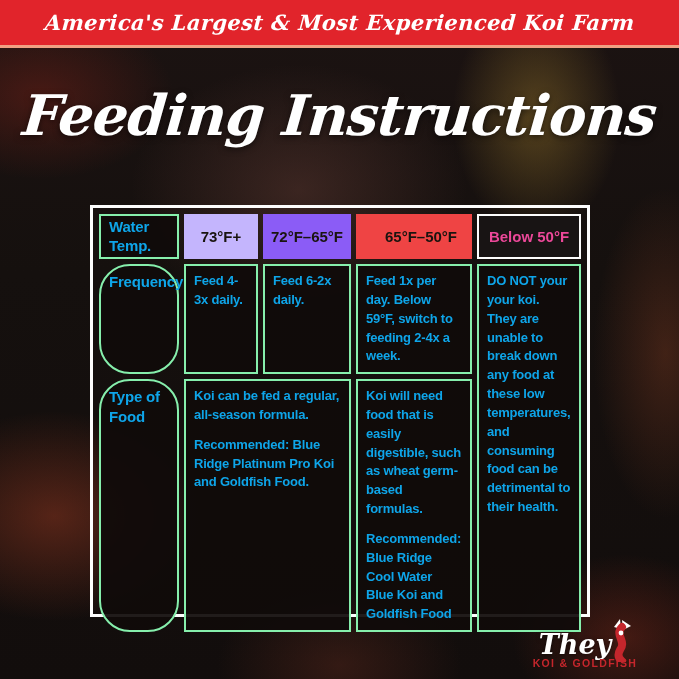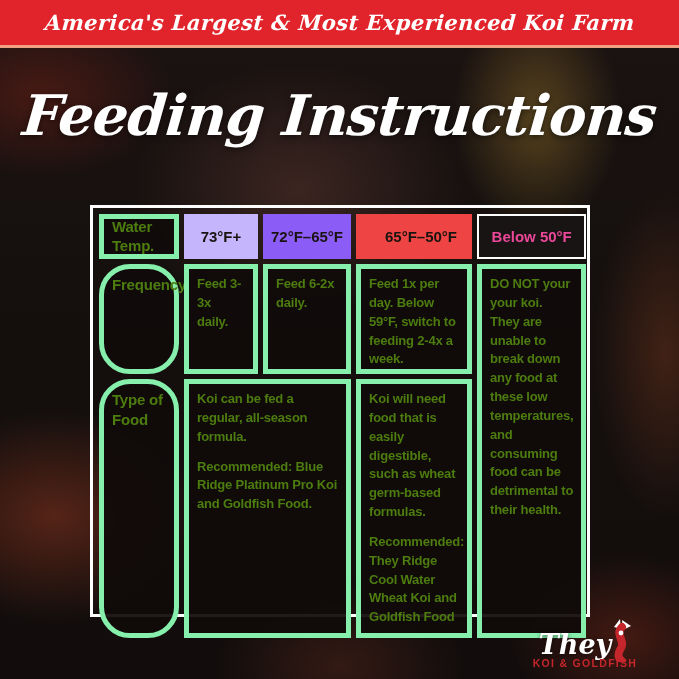--- a/index.html
+++ b/index.html
@@ -44,22 +44,22 @@
     position:absolute;left:90px;top:205px;width:500px;height:412px;
     border:3px solid #fdfdfd;padding:6px;box-sizing:border-box;z-index:2;
   }
   .grid{
     display:grid;width:100%;height:100%;
     grid-template-columns:80px 74px 88px 116px 1fr;
     grid-template-rows:45px 110px 1fr;
     gap:5px;
   }
   .cell{
-    border:5px solid #86efac;background:rgba(16,11,10,.93);
-    color:#4d7c0f;padding:6px 8px;box-sizing:border-box;
+    border:2px solid #86efac;background:rgba(16,11,10,.93);
+    color:#0ea5e9;padding:6px 8px;box-sizing:border-box;
     font-size:13px;font-weight:700;line-height:1.45;letter-spacing:-.2px;
   }
   .cell p{margin:0 0 11px;}
   .cell p:last-child{margin-bottom:0;}
   .rowlabel{font-size:15px;line-height:1.3;border-radius:31px;}
   .corner{display:flex;flex-direction:column;justify-content:center;font-size:15px;line-height:1.25;}
   .temp{
     border:none;display:flex;align-items:center;justify-content:center;
     font-size:15px;font-weight:700;letter-spacing:0;color:#19140f;
   }
@@ -97,33 +97,33 @@
   <div class="feed-table">
     <div class="grid">
 
       <div class="cell corner">Water Temp.</div>
       <div class="temp temp-warm">73°F+</div>
       <div class="temp temp-mild">72°F–65°F</div>
       <div class="temp temp-cool">65°F–50°F</div>
       <div class="temp temp-cold">Below 50°F</div>
 
       <div class="cell rowlabel">Frequency</div>
-      <div class="cell">Feed 3-3x daily.</div>
+      <div class="cell">Feed 4-3x daily.</div>
       <div class="cell">Feed 6-2x daily.</div>
       <div class="cell">Feed 1x per day. Below 59°F, switch to feeding 2-4x a week.</div>
       <div class="cell cell-cold">DO NOT your your koi. They are unable to break down any food at these low temperatures, and consuming food can be detrimental to their health.</div>
 
       <div class="cell rowlabel">Type of Food</div>
       <div class="cell cell-allseason">
         <p>Koi can be fed a regular, all-season formula.</p>
         <p><b>Recommended:</b><span> Blue Ridge Platinum Pro Koi and Goldfish Food.</span></p>
       </div>
       <div class="cell">
         <p>Koi will need food that is easily digestible, such as wheat germ-based formulas.</p>
-        <p><b>Recommended:</b><span> They Ridge Cool Water Wheat Koi and Goldfish Food</span></p>
+        <p><b>Recommended:</b><span> Blue Ridge Cool Water Blue Koi and Goldfish Food</span></p>
       </div>
 
     </div>
   </div>
 
   <div class="logo">
     <div class="logo-script">
       <span>They</span>
         <svg class="koi-mark" width="26" height="44" viewBox="0 0 26 44">
         <path d="M14 2 L23 8 L15 12 Z" fill="#ffffff"></path>

